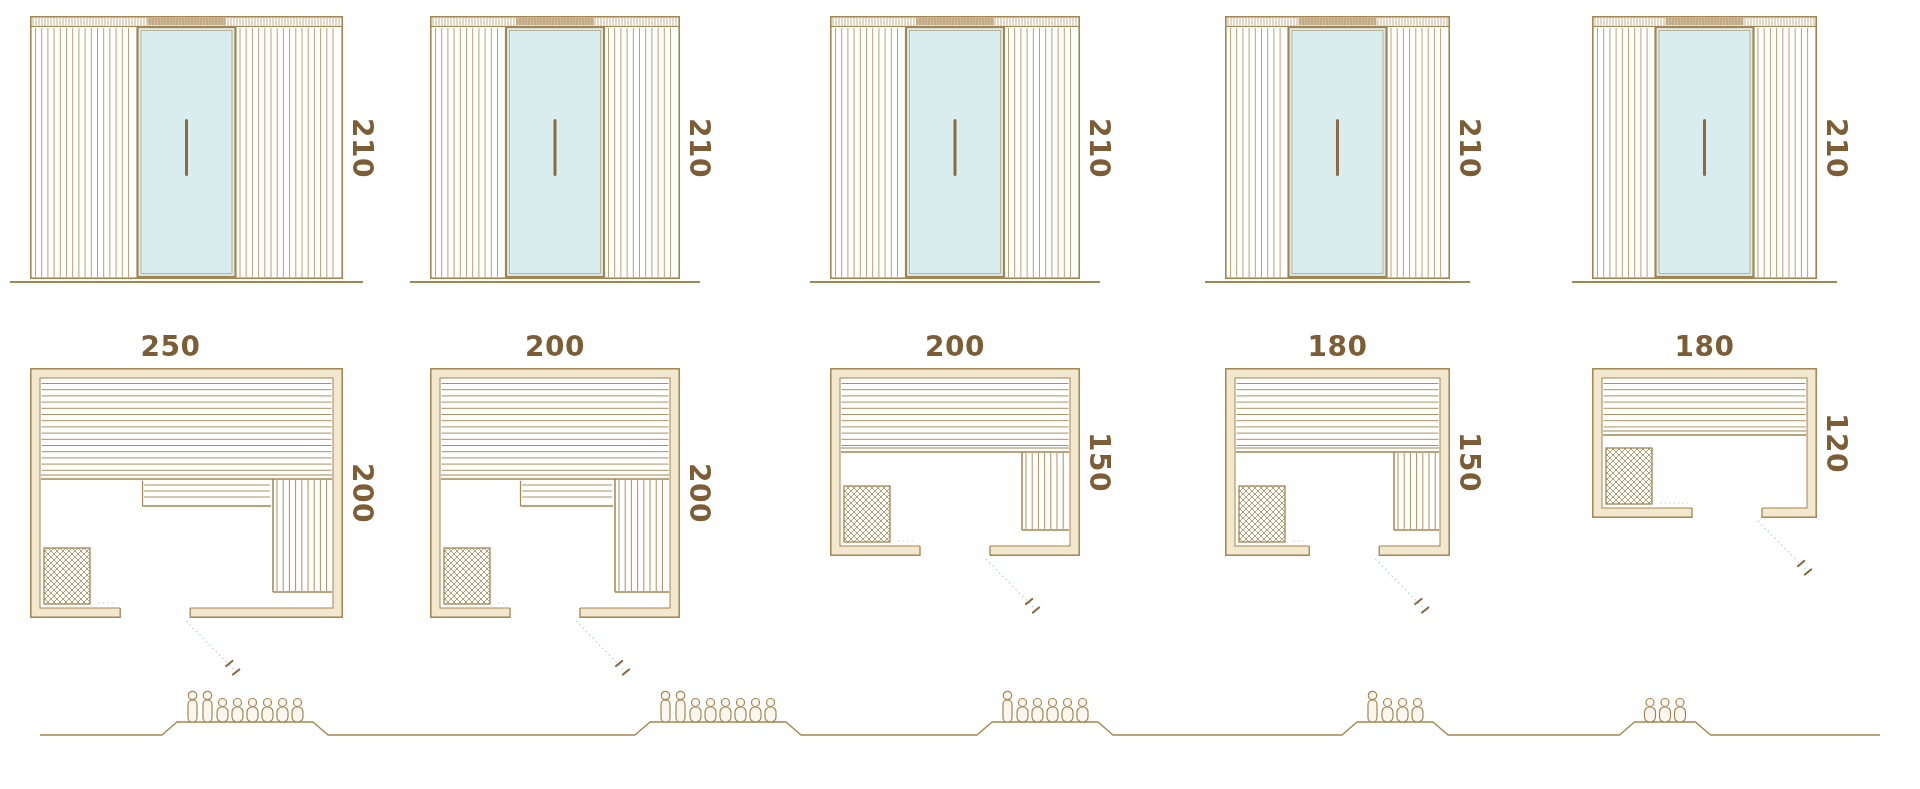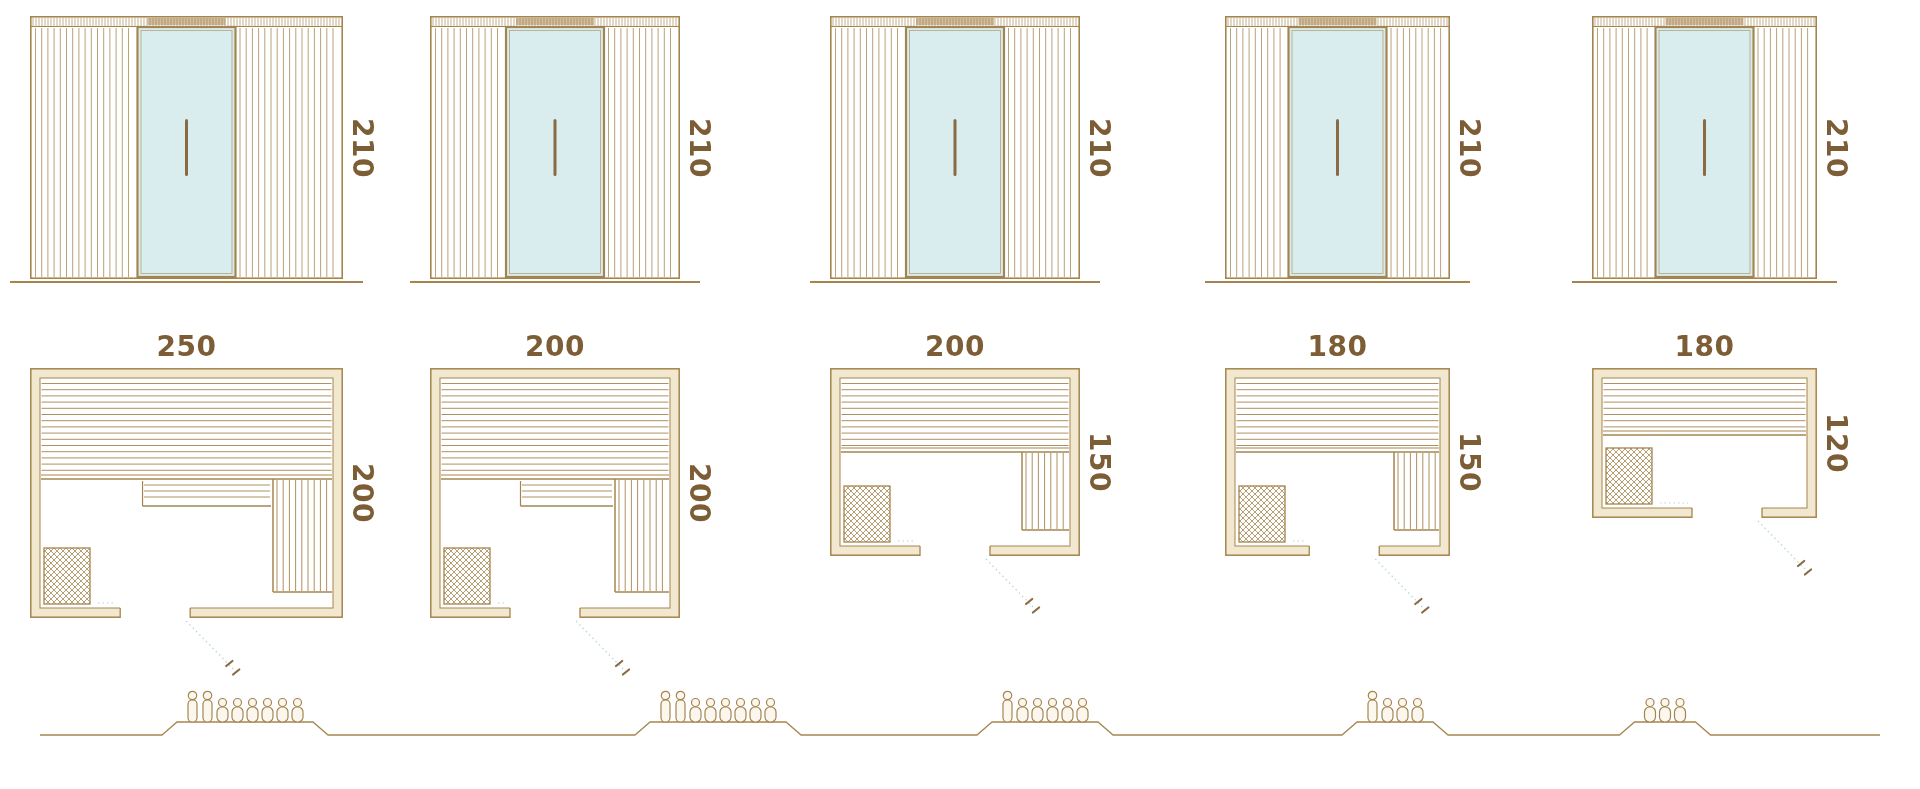--- a/index.html
+++ b/index.html
@@ -159,21 +159,21 @@
         <line x1="290.59999999999985" y1="12" x2="290.59999999999985" y2="261" stroke="#a5854f" stroke-width="0.9" opacity="0.85"></line>
         <line x1="296.79999999999984" y1="12" x2="296.79999999999984" y2="261" stroke="#a5854f" stroke-width="0.9" opacity="0.85"></line>
         <line x1="302.99999999999983" y1="12" x2="302.99999999999983" y2="261" stroke="#a5854f" stroke-width="0.9" opacity="0.85"></line>
         <rect x="107.5" y="11" width="98" height="250" fill="#d9edef" stroke="#a5854f" stroke-width="2.2"></rect>
         <rect x="111" y="14.5" width="91" height="243" fill="none" stroke="#a5854f" stroke-width="0.8" opacity="0.7"></rect>
         <line x1="156.5" y1="104.5" x2="156.5" y2="158.5" stroke="#8a6a42" stroke-width="3" stroke-linecap="round"></line>
         <rect x="0.8" y="0.8" width="311.4" height="261.4" fill="none" stroke="#a5854f" stroke-width="1.6"></rect>
       </svg>
     <div class="ground" style="left: 10px; top: 281px; width: 353px;"></div>
     <div class="vlabel vh" style="left: 345px; top: 103.5px;">210</div>
-    <div class="hlabel" style="left: 30px; top: 330px; width: 313px;">250</div>
+    <div class="hlabel" style="left: 14px; top: 330px; width: 313px;">250</div>
     <svg class="plan" width="313" height="322" viewBox="0 0 313 322" style="left: 30px; top: 368px;">
         <defs>
           <pattern id="xh0" width="6" height="6" patternUnits="userSpaceOnUse">
             <path d="M0 6 L6 0 M0 0 L6 6" stroke="#a5854f" stroke-width="0.8" fill="none"></path>
           </pattern>
         </defs>
         <rect x="0.8" y="0.8" width="311.4" height="248.4" fill="#f2e7cf" stroke="#a5854f" stroke-width="1.5"></rect>
         <rect x="10" y="10" width="293" height="230" fill="#ffffff" stroke="#a5854f" stroke-width="1"></rect>
         <line x1="11.5" y1="15.5" x2="301.5" y2="15.5" stroke="#a5854f" stroke-width="0.9"></line>
         <line x1="11.5" y1="21.7" x2="301.5" y2="21.7" stroke="#a5854f" stroke-width="0.9"></line>

